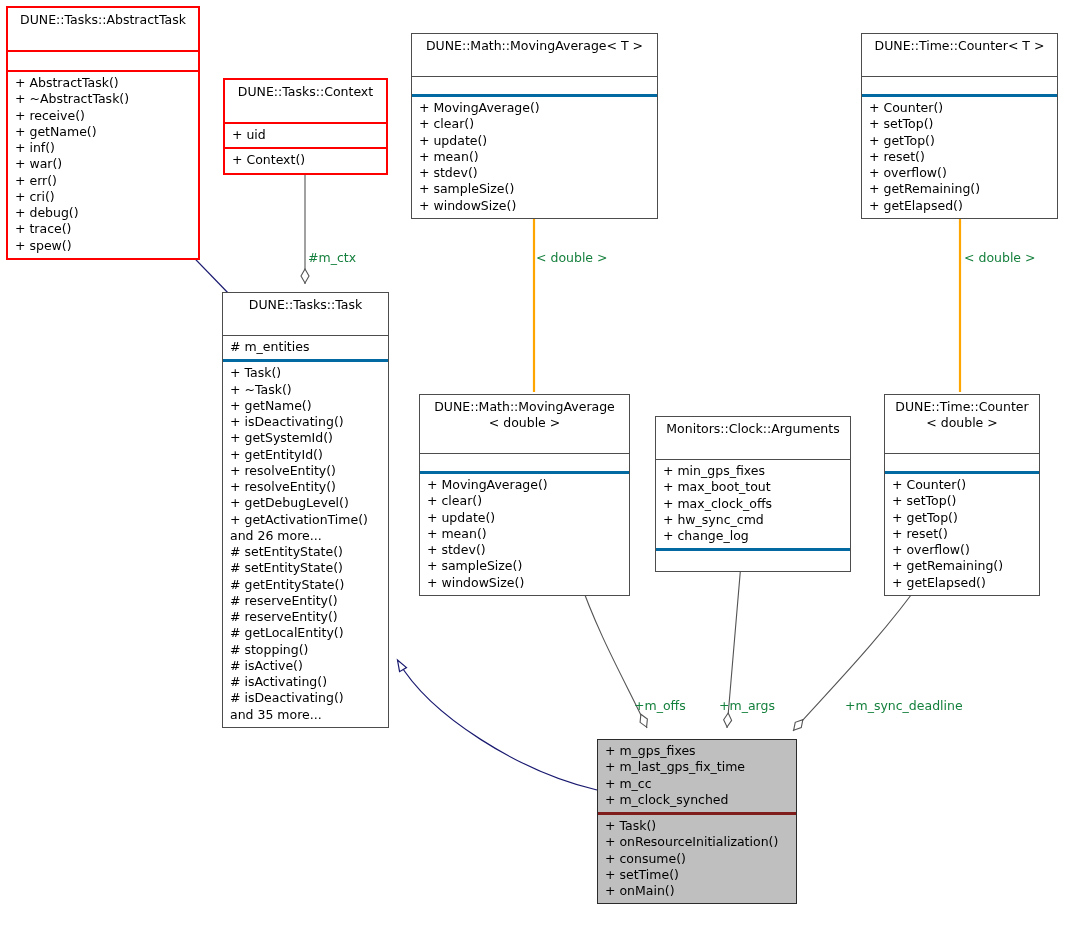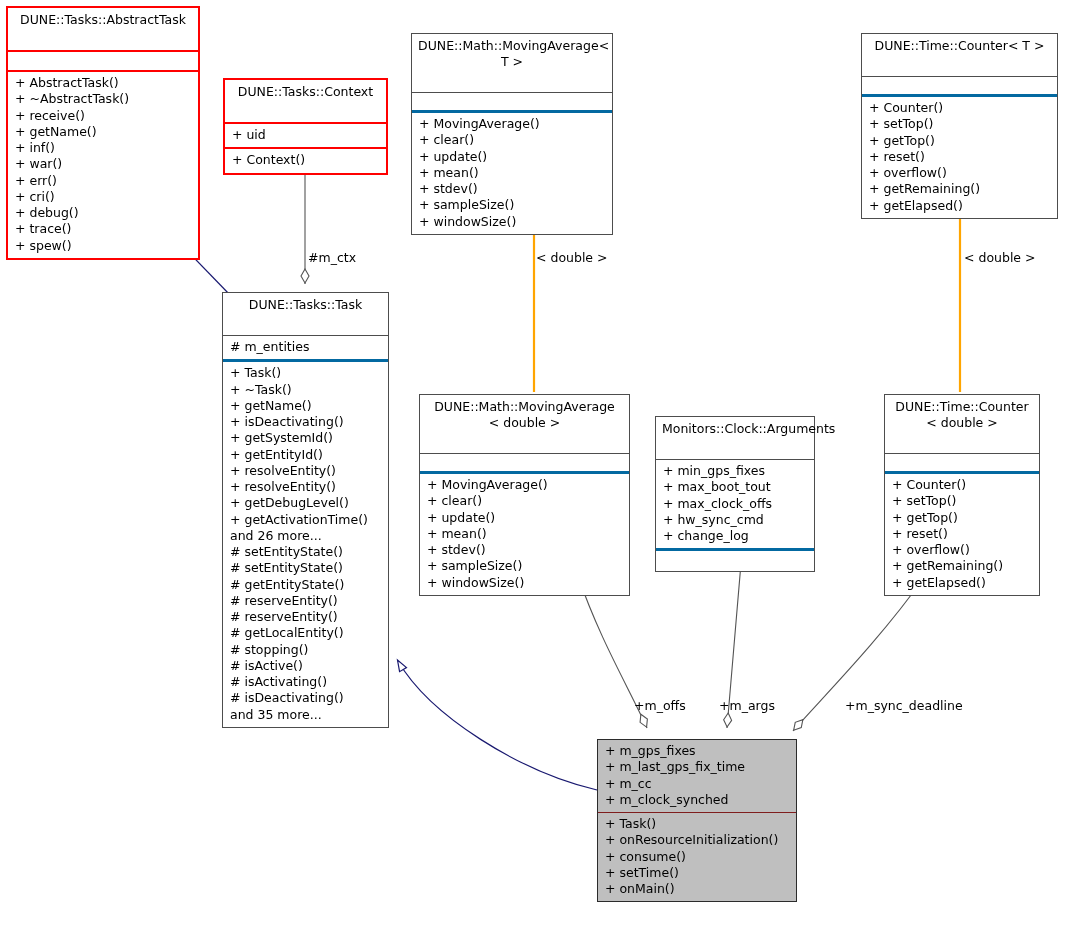--- a/index.html
+++ b/index.html
@@ -60,38 +60,38 @@
     padding: 3px 5px 4px 7px;
     font-size: 12.5px;
     color: #000000;
     line-height: 1.30;
     border-bottom: 3px solid #0369a1;
   }
   .red > .uml-compartment {
     border-bottom: 2px solid #ff0000;
   }
   .focus > .uml-compartment {
-    border-bottom: 1px solid #7f1d1d;
+    border-bottom: 3px solid #7f1d1d;
   }
   .uml-compartment.last {
     border-bottom: none;
     border-radius: 18px;
   }
   .uml-compartment.empty {
     min-height: 20px;
     padding: 0;
   }
   .member {
     white-space: pre;
   }
   .edge-label {
     position: absolute;
     font-family: "DejaVu Sans", "Liberation Sans", sans-serif;
     font-size: 12.5px;
-    color: #000000;
+    color: #15803d;
     white-space: nowrap;
     z-index: 6;
   }
 </style>
 </head>
 <body>
 
 <div id="canvas">
 
   <svg class="edges" viewBox="0 0 1065 925" xmlns="http://www.w3.org/2000/svg">
@@ -145,21 +145,21 @@
   <div class="uml-box red" style="left:223px; top:78px; width:165px;">
     <div class="uml-title">DUNE::Tasks::Context</div>
     <div class="uml-compartment">
         <div class="member">+ uid</div>
       </div>
     <div class="uml-compartment last">
         <div class="member">+ Context()</div>
       </div>
   </div>
 
-  <div class="uml-box" style="left:411px; top:33px; width:202px;">
+  <div class="uml-box" style="left:411px; top:33px; width:247px;">
     <div class="uml-title">DUNE::Math::MovingAverage&lt; T &gt;</div>
     <div class="uml-compartment empty"></div>
     <div class="uml-compartment last">
         <div class="member">+ MovingAverage()</div>
         <div class="member">+ clear()</div>
         <div class="member">+ update()</div>
         <div class="member">+ mean()</div>
         <div class="member">+ stdev()</div>
         <div class="member">+ sampleSize()</div>
         <div class="member">+ windowSize()</div>
@@ -219,21 +219,21 @@
         <div class="member">+ MovingAverage()</div>
         <div class="member">+ clear()</div>
         <div class="member">+ update()</div>
         <div class="member">+ mean()</div>
         <div class="member">+ stdev()</div>
         <div class="member">+ sampleSize()</div>
         <div class="member">+ windowSize()</div>
       </div>
   </div>
 
-  <div class="uml-box" style="left:655px; top:416px; width:160px;">
+  <div class="uml-box" style="left:655px; top:416px; width:196px;">
     <div class="uml-title">Monitors::Clock::Arguments</div>
     <div class="uml-compartment">
         <div class="member">+ min_gps_fixes</div>
         <div class="member">+ max_boot_tout</div>
         <div class="member">+ max_clock_offs</div>
         <div class="member">+ hw_sync_cmd</div>
         <div class="member">+ change_log</div>
       </div>
     <div class="uml-compartment last empty"></div>
   </div>

